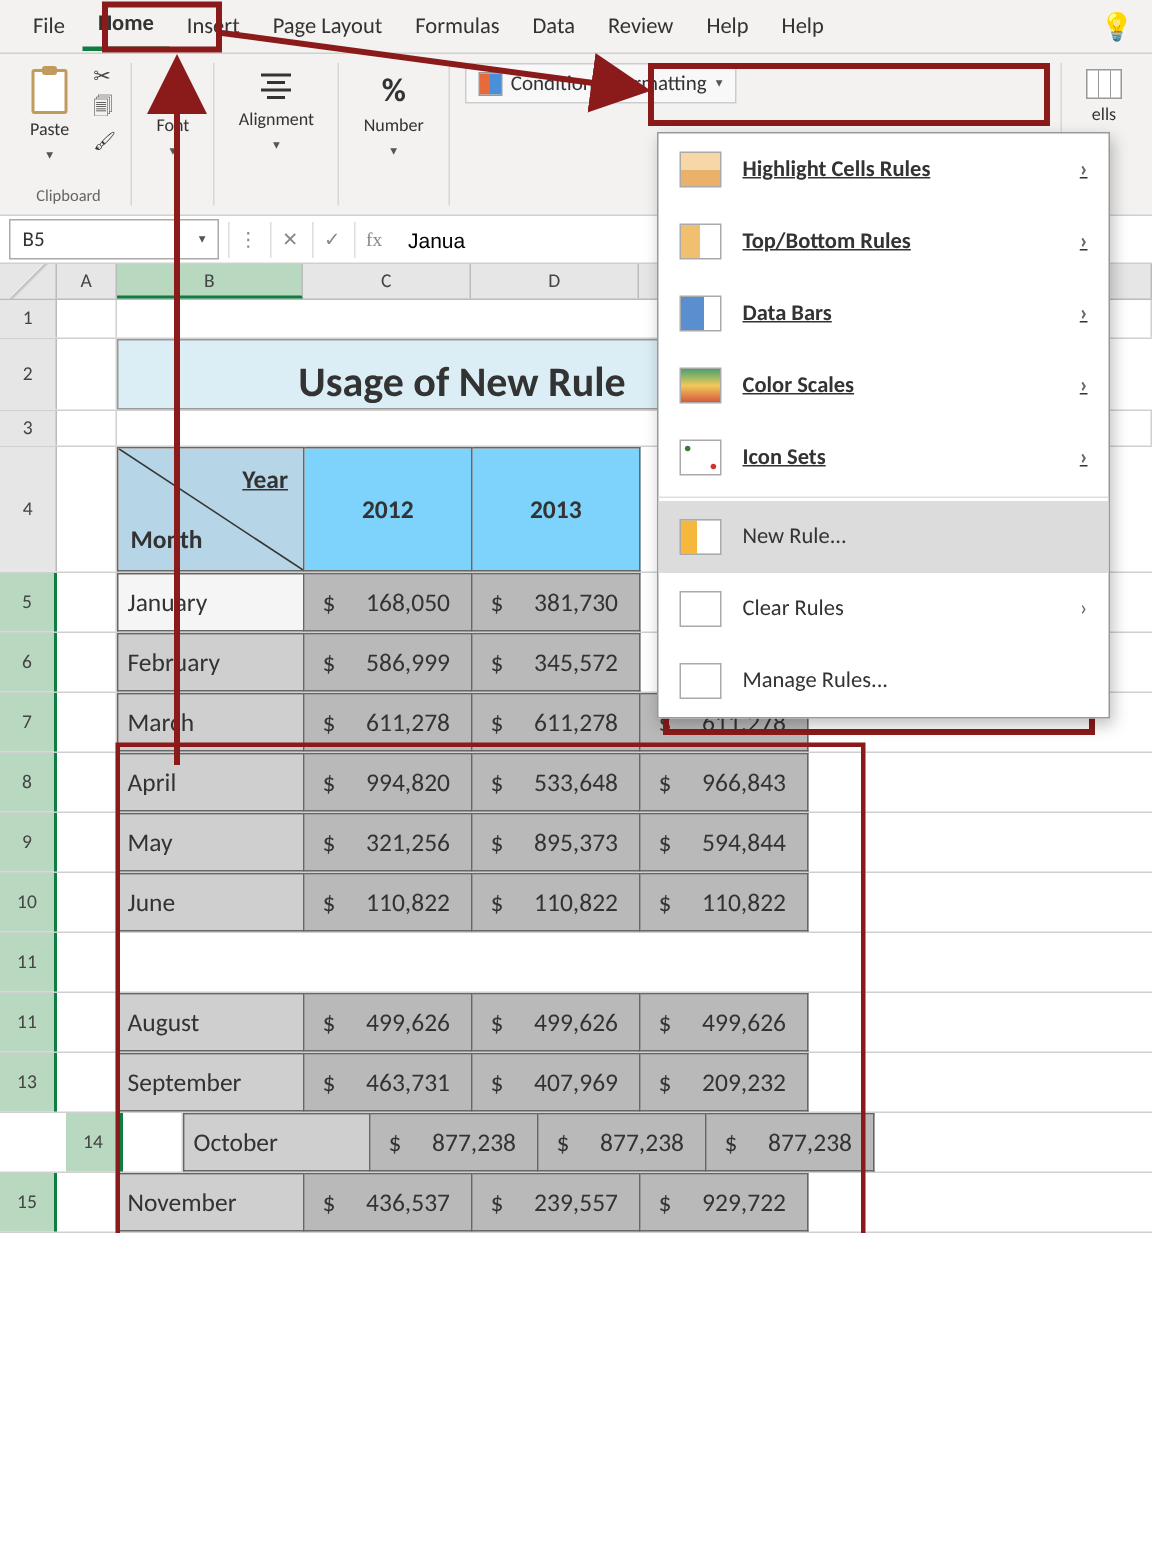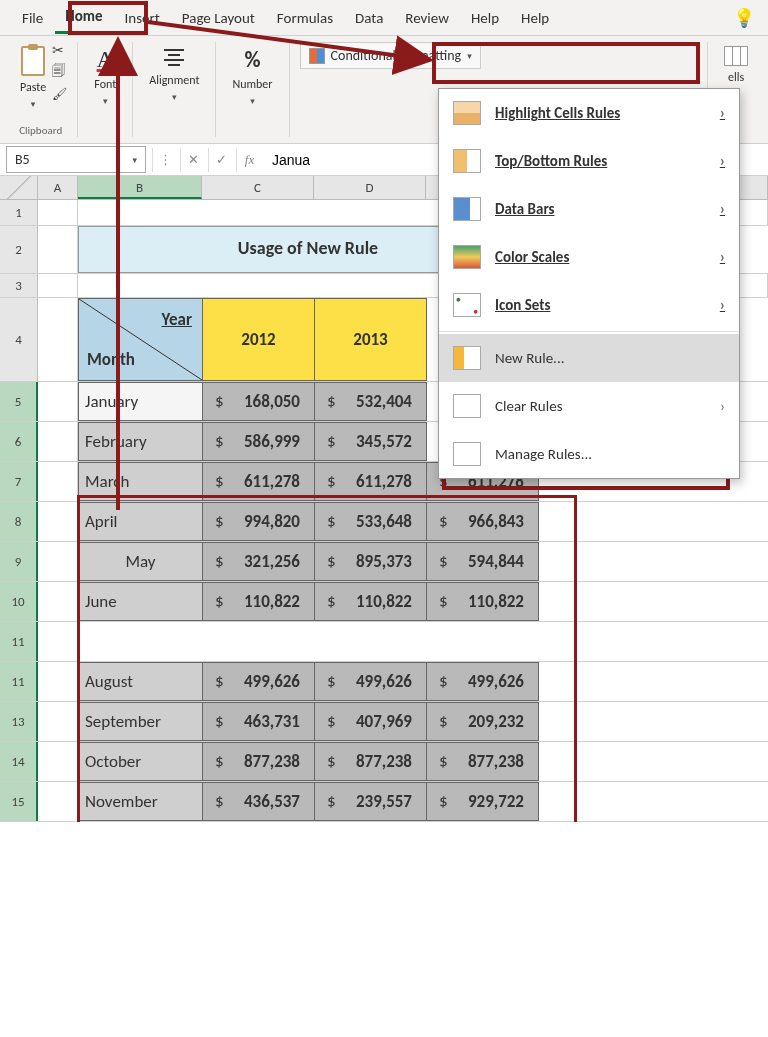--- a/index.html
+++ b/index.html
@@ -8,21 +8,21 @@
 
 .ribbon-tabs { display: flex; align-items: center; height: 36px; background: #f3f2f1; border-bottom: 1px solid #d0d0d0; padding-left: 12px; gap: 2px; }
 .ribbon-tab { padding: 6px 10px; font-size: 15px; cursor: pointer; }
 .ribbon-tab.active { border-bottom: 3px solid #107c41; font-weight: 600; }
 .bulb-icon { margin-left: auto; margin-right: 12px; font-size: 18px; color: #666; }
 
 
 .ribbon { display: flex; height: 108px; background: #f3f2f1; border-bottom: 1px solid #d0d0d0; padding: 6px 4px; }
 .ribbon-group { border-right: 1px solid #d6d6d6; padding: 0 10px; display: flex; flex-direction: column; align-items: center; justify-content: space-between; }
 .ribbon-group:last-child { border-right: none; }
-.group-content { display: flex; align-items: flex-start; gap: 0; }
+.group-content { display: flex; align-items: flex-start; gap: 10px; }
 .group-label { font-size: 11px; color: #666; margin-top: auto; }
 .large-btn { display: flex; flex-direction: column; align-items: center; gap: 4px; padding: 4px 6px; cursor: pointer; font-size: 12px; }
 .arrow { font-size: 9px; color: #555; }
 .small-btns { display: flex; flex-direction: column; gap: 2px; }
 
 
 .clipboard-icon { width: 24px; height: 30px; background: #fff; border: 2px solid #c19b5e; border-radius: 2px; position: relative; }
 .clipboard-icon::before { content:''; position:absolute; top:-4px; left:5px; width:10px; height:6px; background:#c19b5e; border-radius:2px; }
 .scissors-icon::before { content:'\2702'; color: #444; font-size: 14px; }
 .copy-icon::before { content:'\1F5D0'; font-size:13px; }
@@ -35,47 +35,47 @@
 
 .cf-btn { display: flex; align-items: center; gap: 6px; padding: 4px 8px; border: 1px solid #ccc; background: #f8f8f8; cursor: pointer; font-size: 14px; }
 .cf-icon { display:inline-block; width:16px; height:16px; background:linear-gradient(90deg,#e86a3a 50%,#4a90d9 50%); border:1px solid #999; }
 .cells-icon { display:inline-block; width:24px; height:20px; background: repeating-linear-gradient(90deg,#fff,#fff 7px,#999 7px,#999 8px), repeating-linear-gradient(0deg,#fff,#fff 9px,#999 9px,#999 10px); border:1px solid #999; }
 
 
 .namebar { display:flex; align-items:center; height:32px; border-bottom:1px solid #d0d0d0; }
 .namebox { width:140px; padding:4px 8px; border:1px solid #aaa; margin:3px 6px; font-size:14px; background:#fff; display:flex; justify-content:space-between; align-items:center;}
 .nb-btns { display:flex; gap:2px; }
 .nb-btn { width:26px; height:24px; display:flex; align-items:center; justify-content:center; color:#888; border-left:1px solid #ddd; font-size:13px; }
-.fx { font-style: italic; font-family: serif; }
+.fx { font-family: serif; }
 .formula-input { flex:1; padding:4px 10px; border:none; font-size:14px; }
 
 
 .sheet { position:relative; }
 .col-headers { display:flex; height:24px; background:#e6e6e6; border-bottom:1px solid #bbb; }
 .corner { width:38px; border-right:1px solid #bbb; background: linear-gradient(135deg,#e6e6e6 50%, #bbb 50%, #e6e6e6 55%); }
 .col-head { border-right:1px solid #bbb; text-align:center; font-size:13px; color:#444; line-height:24px; }
 .col-head.selected { background:#b8d9c0; border-bottom:2px solid #107c41; }
 .row { display:flex; border-bottom:1px solid #d0d0d0; }
 .row-head { width:38px; text-align:center; background:#e6e6e6; border-right:1px solid #bbb; font-size:13px; color:#444; display:flex; align-items:center; justify-content:center; }
 .row-head.selected { background:#b8d9c0; border-right:2px solid #107c41; }
 .cell { border-right:1px solid #d0d0d0; padding:4px 6px; font-size:15px; }
 
 
-.tbl-header { background:#dbeef5; text-align:center; font-size:18px; font-weight:600; padding:10px 0; border:1px solid #999; }
+.tbl-header { background:#dbeef5; text-align:center; font-size:28px; font-weight:600; padding:10px 0; border:1px solid #999; }
 .data-table td { border:1px solid #666; padding:8px 6px; font-size:17px; }
 .th-diag { position:relative; background:#b6d5e6; font-weight:700; font-size:16px; height:80px; }
 .th-diag .yr { position:absolute; top:10px; right:10px;text-decoration:underline; }
 .th-diag .mn { position:absolute; bottom:10px; left:8px; }
 .th-diag svg { position:absolute; inset:0; width:100%; height:100%; }
-.th-col { background:#fde047; font-weight:700; text-align:center; font-size:19px; }
+.th-col { background:#7dd3fc; font-weight:700; text-align:center; font-size:19px; }
 .td-month { background:#cfcfcf; font-weight:500; }
 .td-month.active { background:#f5f5f5; }
 .td-val { background:#b9b9b9; font-family:Calibri,sans-serif; }
 .td-val .dollar { float:left; padding-left:6px; }
-.td-val .num { float:right; padding-right:8px;font-weight:bold; }
+.td-val .num { float:right; padding-right:8px; }
 
 
 .cf-dropdown { position:absolute; top:88px; left:438px; width:302px; background:#fff; border:1px solid #999; box-shadow:2px 4px 10px rgba(0,0,0,.25); z-index:10; }
 .cf-item { display:flex; align-items:center; gap:14px; padding:12px 14px; cursor:pointer; font-size:15px; position:relative; }
 .cf-item.bold { font-weight:700; text-decoration:underline; }
 .cf-item.sel { background:#dcdcdc; }
 .cf-item .chev { margin-left:auto; color:#666; }
 .cf-sep { height:1px; background:#ddd; margin:2px 0; }
 .cf-item-icon { width:28px; height:24px; border:1px solid #aaa; flex-shrink:0; display:inline-block; }
 .ico-hl { background:linear-gradient(#f7d7a8,#f7d7a8 50%,#e9b16a 50%); }
@@ -277,21 +277,21 @@
     <table class="data-table" style="border-collapse:collapse;">
           <tbody>
             <tr>
       <td class="td-month active wB">January</td>
       <td class="td-val wC">
                 <span class="dollar">$</span>
                 <span class="num">168,050</span>
               </td>
       <td class="td-val wD">
                 <span class="dollar">$</span>
-                <span class="num">532,404</span>
+                <span class="num">381,730</span>
               </td>
 
     </tr>
           </tbody>
         </table>
       </div>
       <div class="row" style="height: 40px;">
         <div class="row-head selected">6</div>
     <div class="cell wA"></div>
     <table class="data-table" style="border-collapse:collapse;">
@@ -353,21 +353,21 @@
                 <span class="dollar">$</span>
                 <span class="num">966,843</span>
               </td>
     </tr>
           </tbody>
         </table>
       </div>
       <div class="row" style="height: 40px;">
         <div class="row-head selected">9</div>
     <div class="cell wA"></div>
-    <table class="data-table" style="border-collapse:collapse;text-align:center;">
+    <table class="data-table" style="border-collapse:collapse;">
           <tbody>
             <tr>
       <td class="td-month  wB">May</td>
       <td class="td-val wC">
                 <span class="dollar">$</span>
                 <span class="num">321,256</span>
               </td>
       <td class="td-val wD">
                 <span class="dollar">$</span>
                 <span class="num">895,373</span>
@@ -446,21 +446,21 @@
                 <span class="num">407,969</span>
               </td>
       <td class="td-val wE">
                 <span class="dollar">$</span>
                 <span class="num">209,232</span>
               </td>
     </tr>
           </tbody>
         </table>
       </div>
-      <div class="row" style="height: 40px;">
+      <div class="row" style="height: 40px; padding-left: 44px;">
         <div class="row-head selected">14</div>
     <div class="cell wA"></div>
     <table class="data-table" style="border-collapse:collapse;">
           <tbody>
             <tr>
       <td class="td-month  wB">October</td>
       <td class="td-val wC">
                 <span class="dollar">$</span>
                 <span class="num">877,238</span>
               </td>

